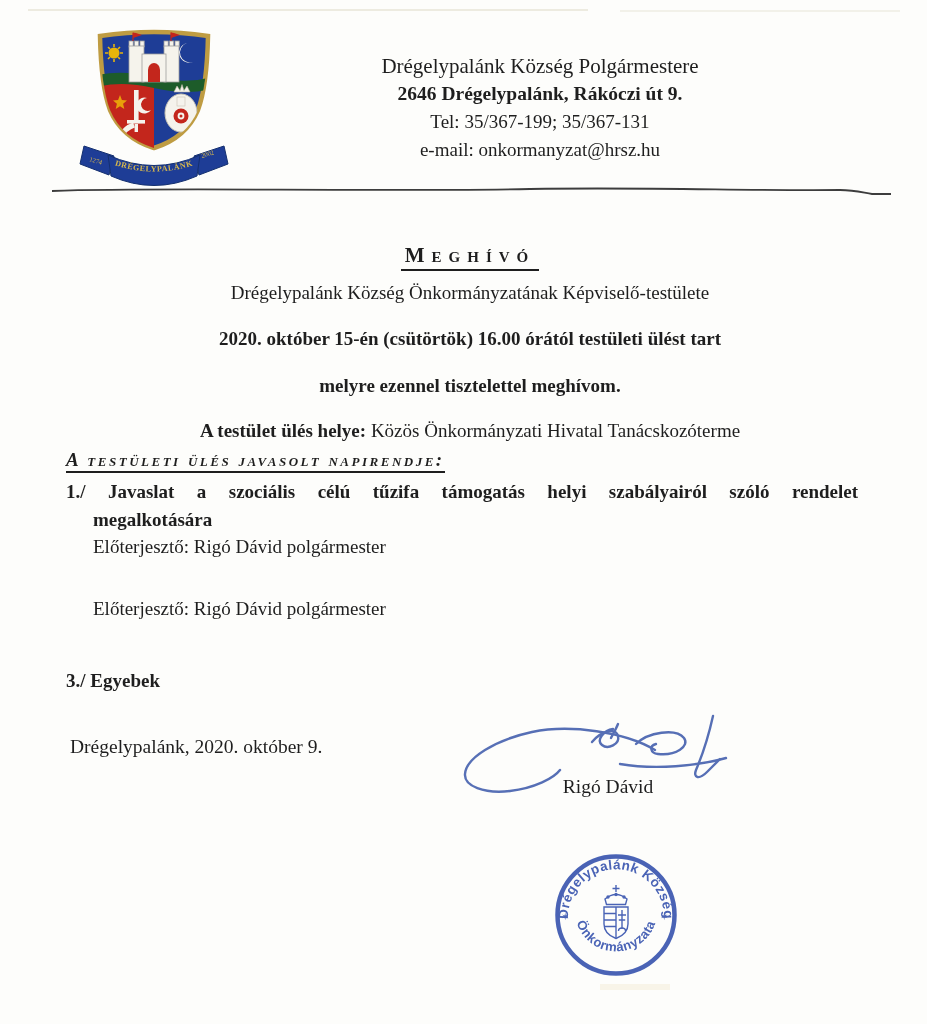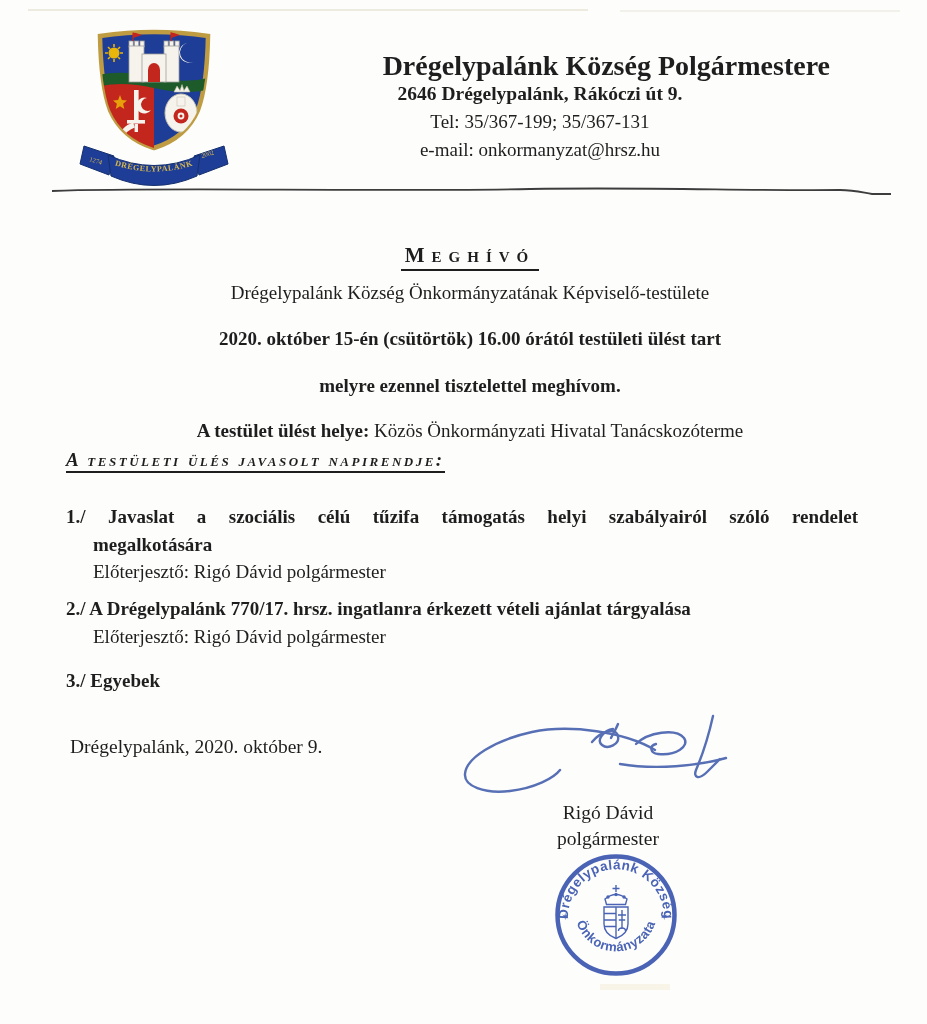--- a/index.html
+++ b/index.html
@@ -7,21 +7,21 @@
     width:927px;height:1024px;position:relative;overflow:hidden;
     background:#fdfdfb;
     font-family:"Liberation Serif","DejaVu Serif",serif;
     color:#1e1e1e;
   }
   .abs{position:absolute;}
   .center-line{position:absolute;left:13px;width:914px;text-align:center;margin-top:16px;}
   .scan-artifact{position:absolute;background:#eae7db;}
   
   .letterhead-text{position:absolute;left:250px;top:52px;width:580px;text-align:center;line-height:28px;}
-  .lh-name{font-size:28px;font-weight:bold;text-align:right;}
+  .lh-name{font-size:21px;font-weight:normal;}
   .lh-addr{font-size:19.5px;font-weight:bold;}
   .lh-tel,.lh-mail{font-size:19px;}
   
   .doc-title{
     top:227px;font-size:21px;font-weight:bold;font-variant:small-caps;
     letter-spacing:7px;
   }
   .doc-title span{border-bottom:2px solid #1e1e1e;padding:0 4px 2px 4px;}
   .b-line{font-size:19px;}
   .bold{font-weight:bold;}
@@ -29,21 +29,21 @@
     left:66px;top:449px;font-size:19px;font-weight:bold;font-variant:small-caps;
     letter-spacing:2.5px;
   }
   .agenda-heading span{border-bottom:2.5px solid #1e1e1e;padding-bottom:1px;font-style:italic;}
   .agenda-item{position:absolute;left:66px;width:792px;font-size:19px;line-height:27.5px;}
   .item-line1{font-weight:bold;}
   .justify{text-align:justify;text-align-last:justify;}
   .item-cont{font-weight:bold;padding-left:27px;}
   .item-presenter{font-weight:normal;padding-left:27px;}
   .date-line{left:70px;top:736px;font-size:19.5px;font-family:Liberation Serif, serif;}
-  .signer{position:absolute;left:498px;top:800px;width:220px;text-align:center;font-size:19.5px;line-height:26px;}
+  .signer{position:absolute;left:498px;top:774px;width:220px;text-align:center;font-size:19.5px;line-height:26px;}
 </style>
 </head>
 <body>
 
 <div class="scan-artifact" style="left:28px;top:9px;width:560px;height:2px;opacity:.85;"></div>
 <div class="scan-artifact" style="left:620px;top:10px;width:280px;height:2px;opacity:.55;"></div>
 <div class="scan-artifact" style="left:600px;top:984px;width:70px;height:6px;opacity:.5;background:#f3ecd6;"></div>
 
 <div class="abs" style="left:74px;top:24px;">
   <svg viewBox="0 0 160 162" width="160" height="162">
@@ -141,41 +141,37 @@
   <span>Meghívó</span>
 </div>
 
 <div class="center-line b-line" style="top:266px;">Drégelypalánk Község Önkormányzatának Képviselő-testülete</div>
 
 <div class="center-line b-line bold" style="top:312px;">2020. október 15-én (csütörtök) 16.00 órától testületi ülést tart</div>
 
 <div class="center-line b-line bold" style="top:359px;">melyre ezennel tisztelettel meghívom.</div>
 
 <div class="center-line b-line" style="top:404px;">
-  <span class="bold">A testület ülést helye:</span><span> Közös Önkormányzati Hivatal Tanácskozóterme</span>
+  <span class="bold">A testület ülés helye:</span><span> Közös Önkormányzati Hivatal Tanácskozóterme</span>
 </div>
 
 <div class="abs agenda-heading">
   <span>A testületi ülés javasolt napirendje:</span>
 </div>
 
-<div class="agenda-item" style="top:503px;">
+<div class="agenda-item" style="top:478px;">
   <div class="item-line1 justify">
     <span>1./</span>
     <span>Javaslat a szociális célú tűzifa támogatás helyi szabályairól szóló rendelet</span>
   </div>
   <div class="item-cont">megalkotására</div>
   <div class="item-presenter">Előterjesztő: Rigó Dávid polgármester</div>
 </div>
 
 <div class="agenda-item" style="top:595px;">
-  <div class="item-line1">
-    <span>2./</span>
-    <span>A Drégelypalánk 770/17. hrsz. ingatlanra érkezett vételi ajánlat tárgyalása</span>
-  </div>
   <div class="item-presenter">Előterjesztő: Rigó Dávid polgármester</div>
 </div>
 
 <div class="agenda-item" style="top:667px;">
   <div class="item-line1">
     <span>3./</span>
     <span>Egyebek</span>
   </div>
 </div>
 
@@ -189,21 +185,20 @@
       <path d="M168,12 C 166,17 163,22 161,26"></path>
       <path d="M186,32 C 198,20 226,16 234,26 C 240,34 226,44 208,42 C 200,41 199,34 206,32"></path>
       <path d="M170,52 C 205,58 248,54 276,46"></path>
       <path d="M263,4 C 259,22 252,44 246,58 C 243,66 249,68 257,60 L 270,47"></path>
     </g>
   </svg>
 </div>
 
 <div class="signer">
   <div>Rigó Dávid</div>
-  <div>polgármester</div>
 </div>
 
 <div class="abs" style="left:552px;top:851px;">
   <svg viewBox="0 0 128 128" width="128" height="128" opacity="0.92">
     <circle cx="64" cy="64" r="58.5" fill="none" stroke="#3b57b0" stroke-width="4.5"></circle>
     <path id="stampTop" d="M 17,76 A 48,48 0 1 1 111,76" fill="none"></path>
     <path id="stampBottom" d="M 24,70 A 41.5,41.5 0 0 0 104,70" fill="none"></path>
     <text font-size="13.5" font-weight="bold" fill="#3b57b0" font-family="Liberation Sans,sans-serif" letter-spacing="0.5">
       <textPath href="#stampTop" startOffset="50%" text-anchor="middle">Drégelypalánk Község</textPath>
     </text>

